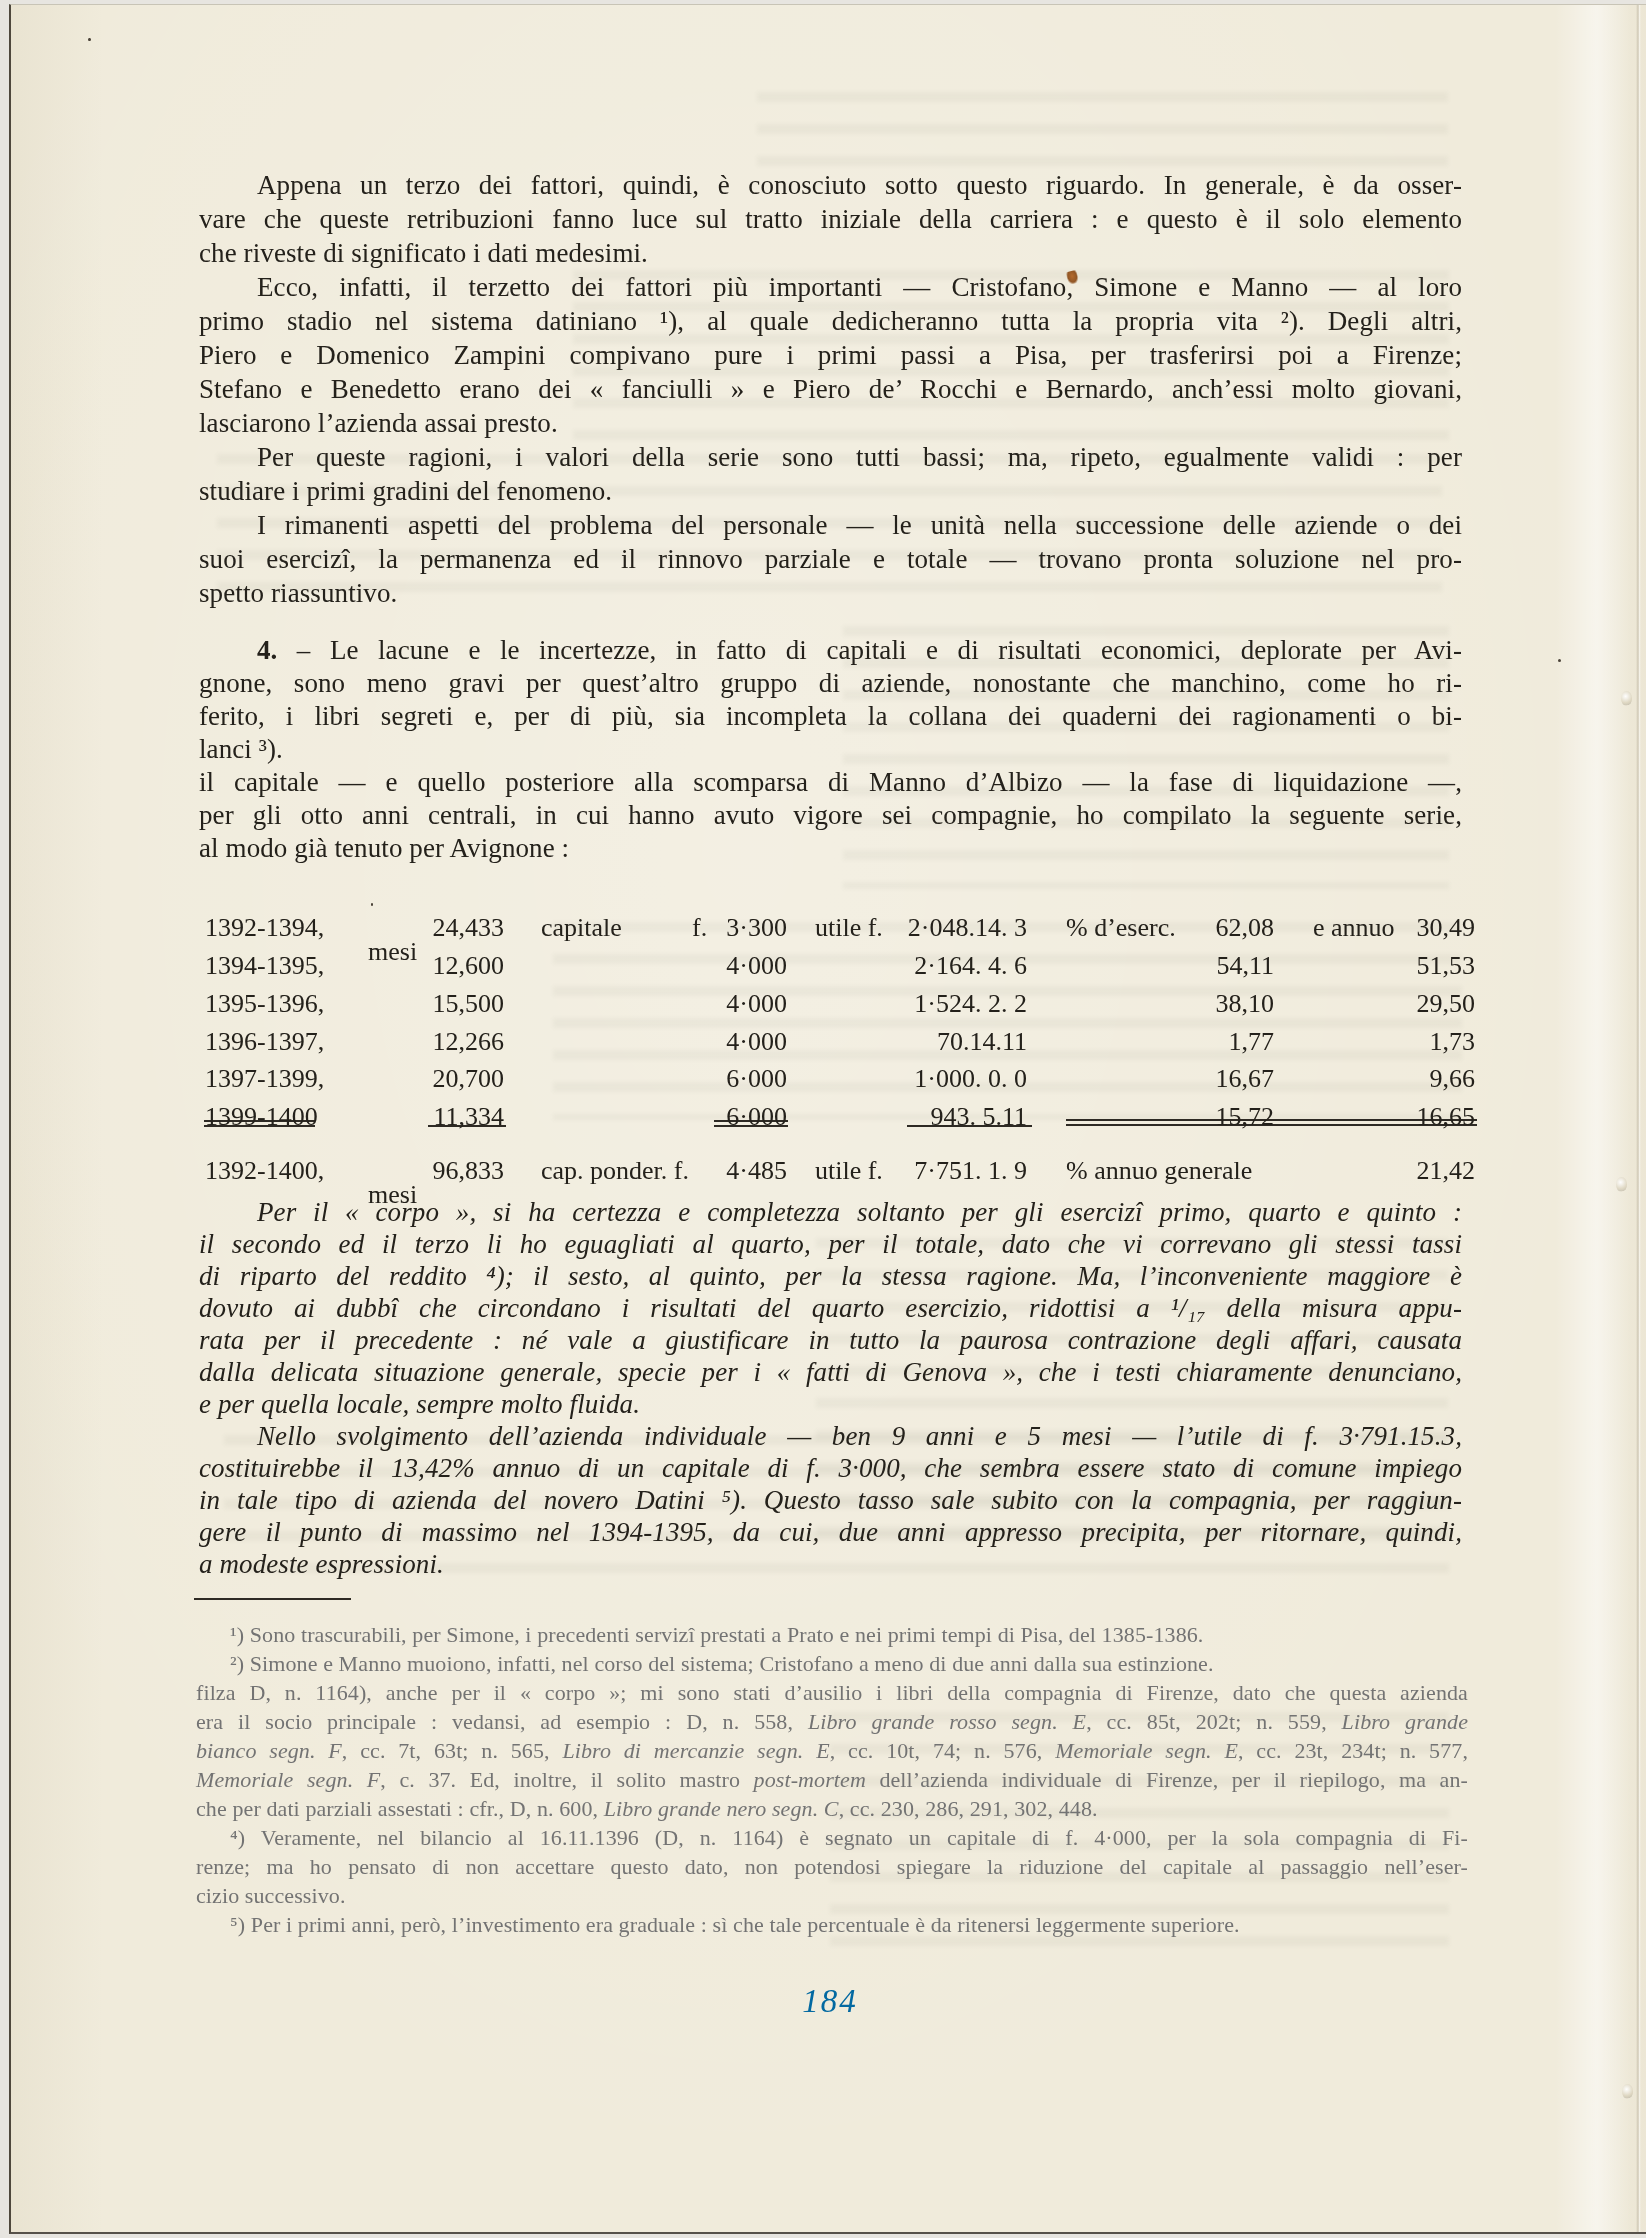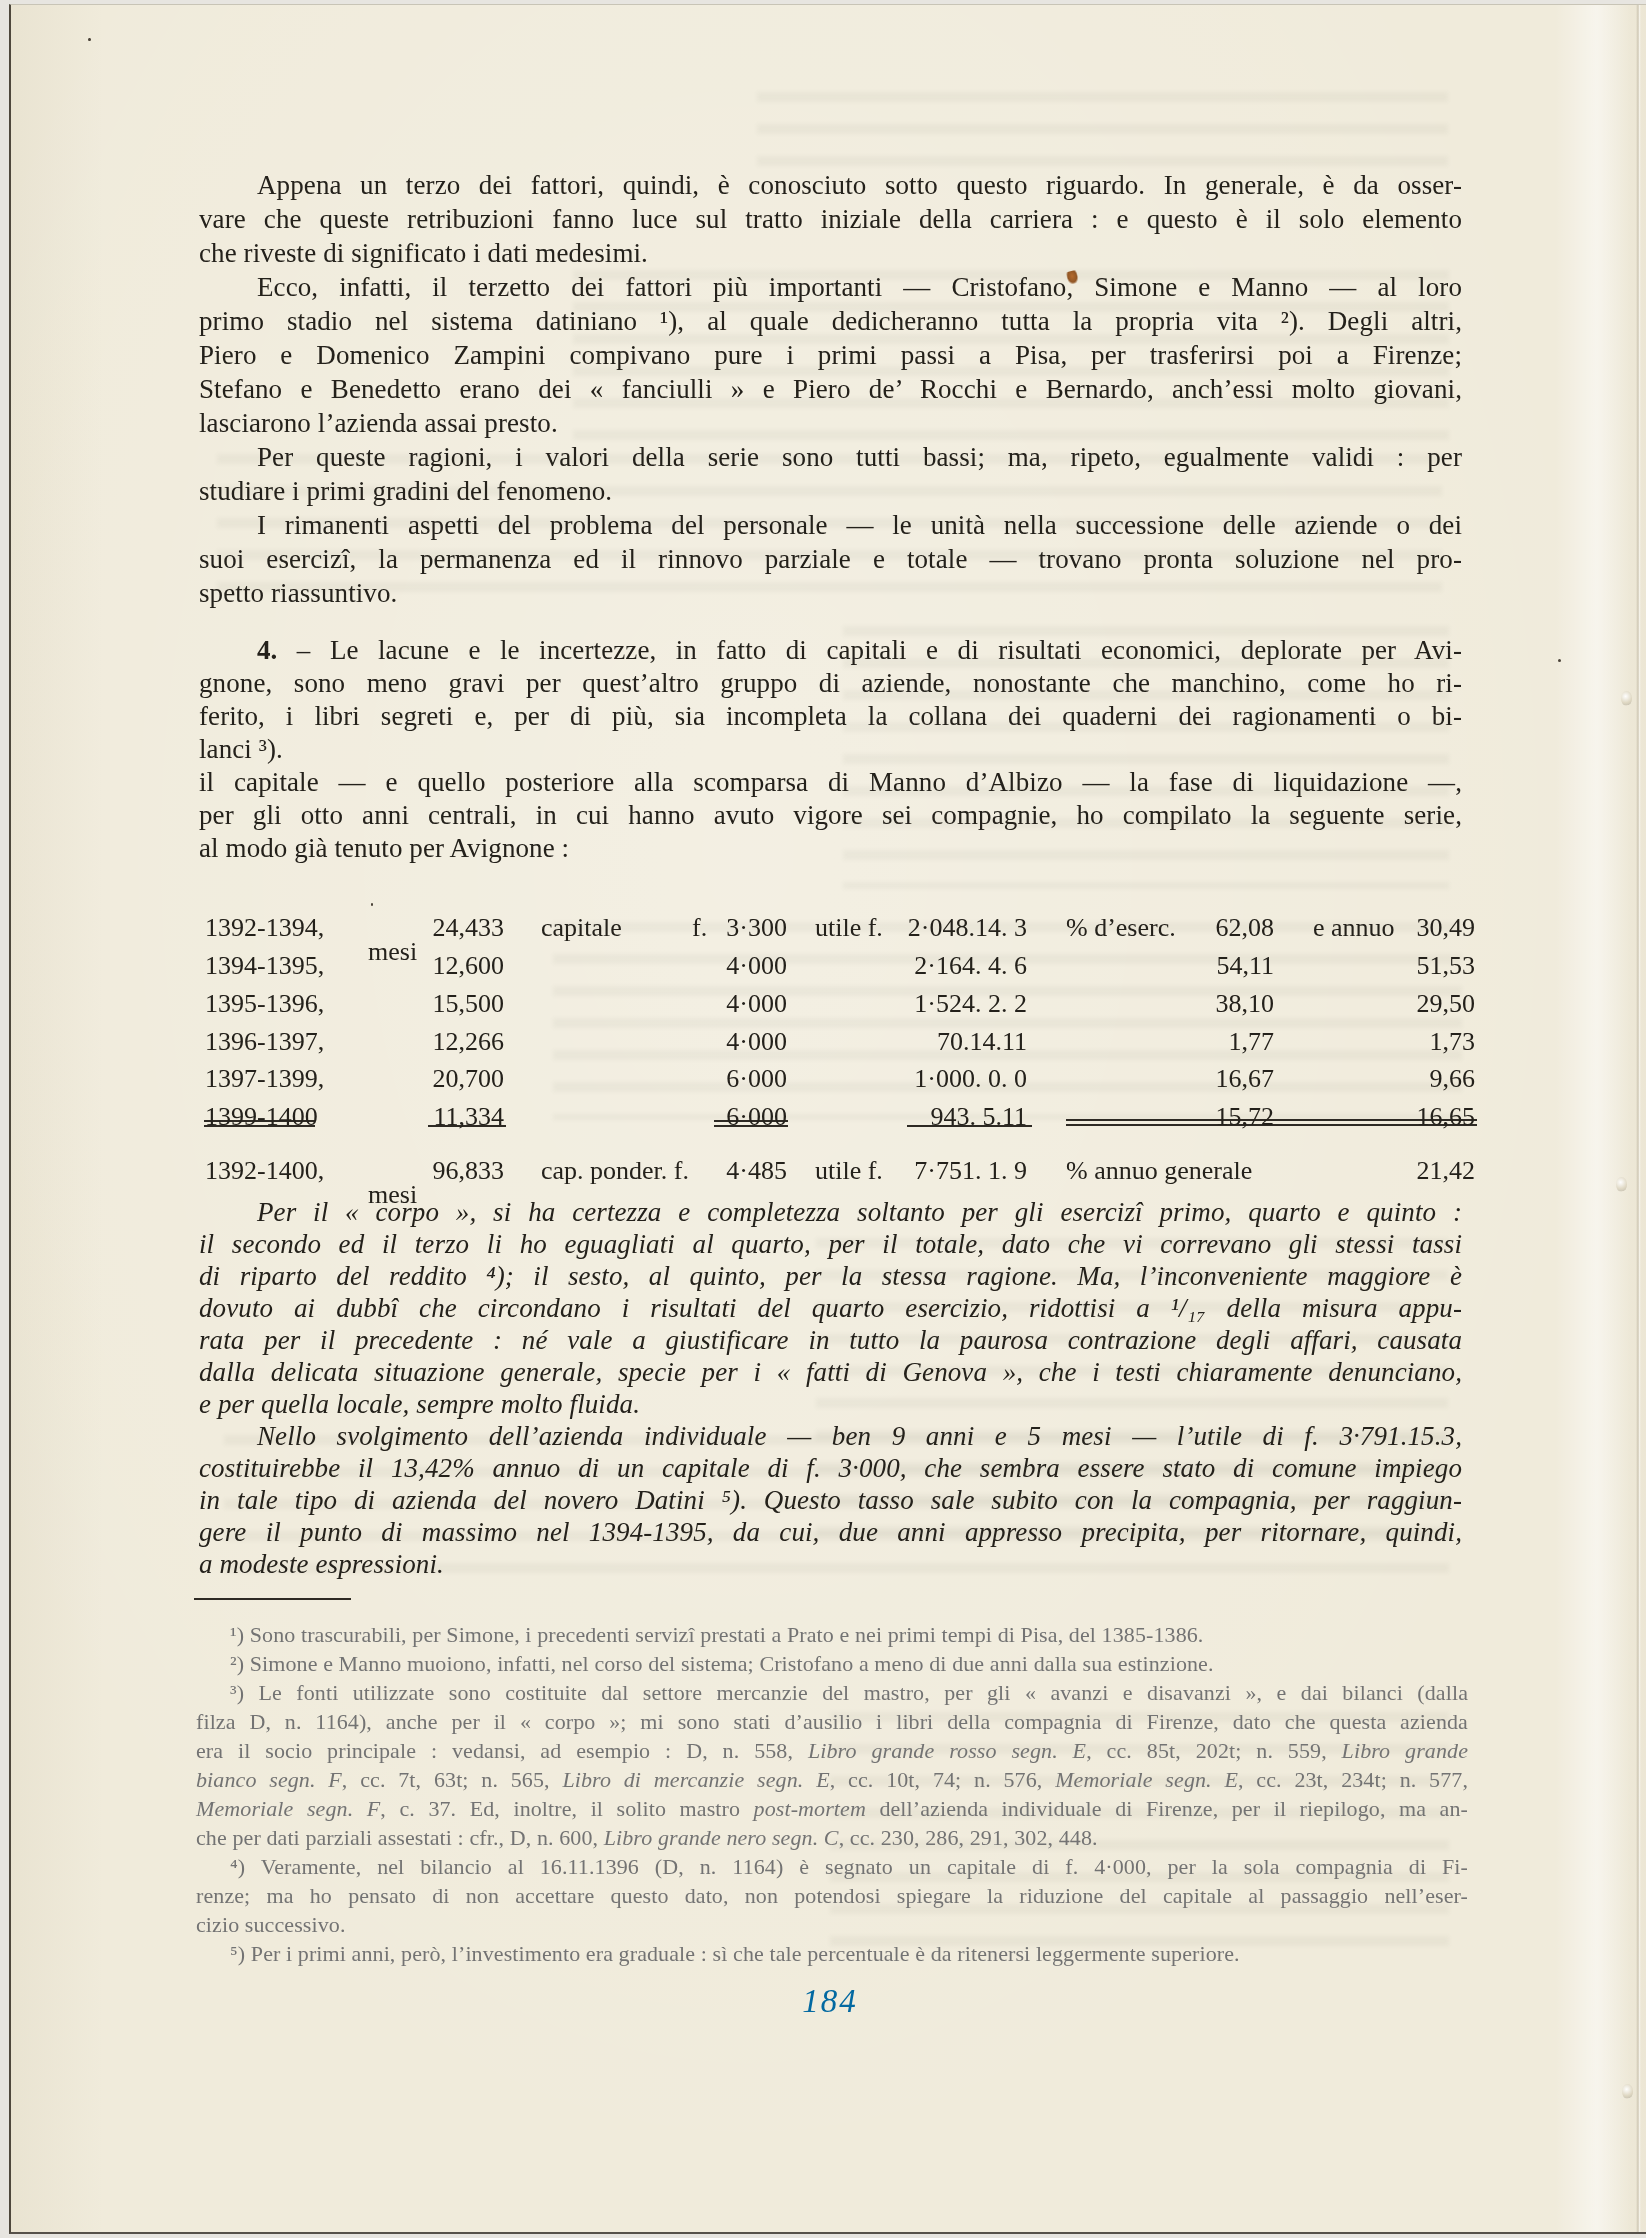--- a/index.html
+++ b/index.html
@@ -216,21 +216,20 @@
       <span class="c profit">7·751. 1. 9</span>
       <span class="c pct_label">% annuo generale</span>
       <span class="c annuo">21,42</span>
     </div>
   </div>
 
 <div class="fn-sep"></div>
 <div id="footnotes">
     <div class="line first last">¹) Sono trascurabili, per Simone, i precedenti servizî prestati a Prato e nei primi tempi di Pisa, del 1385-1386.</div>
     <div class="line first last">²) Simone e Manno muoiono, infatti, nel corso del sistema; Cristofano a meno di due anni dalla sua estinzione.</div>
-    <div class="line first">³) Le fonti utilizzate sono costituite dal settore mercanzie del mastro, per gli « avanzi e disavanzi », e dai bilanci (dalla</div>
     <div class="line">filza D, n. 1164), anche per il « corpo »; mi sono stati d’ausilio i libri della compagnia di Firenze, dato che questa azienda</div>
     <div class="line">era il socio principale : vedansi, ad esempio : D, n. 558, <i>Libro grande rosso segn. E</i>, cc. 85t, 202t; n. 559, <i>Libro grande</i></div>
     <div class="line"><i>bianco segn. F</i>, cc. 7t, 63t; n. 565, <i>Libro di mercanzie segn. E</i>, cc. 10t, 74; n. 576, <i>Memoriale segn. E</i>, cc. 23t, 234t; n. 577,</div>
     <div class="line"><i>Memoriale segn. F</i>, c. 37. Ed, inoltre, il solito mastro <i>post-mortem</i> dell’azienda individuale di Firenze, per il riepilogo, ma an-</div>
     <div class="line last">che per dati parziali assestati : cfr., D, n. 600, <i>Libro grande nero segn. C</i>, cc. 230, 286, 291, 302, 448.</div>
     <div class="line first">⁴) Veramente, nel bilancio al 16.11.1396 (D, n. 1164) è segnato un capitale di f. 4·000, per la sola compagnia di Fi-</div>
     <div class="line">renze; ma ho pensato di non accettare questo dato, non potendosi spiegare la riduzione del capitale al passaggio nell’eser-</div>
     <div class="line last">cizio successivo.</div>
     <div class="line first last">⁵) Per i primi anni, però, l’investimento era graduale : sì che tale percentuale è da ritenersi leggermente superiore.</div>
   </div>

